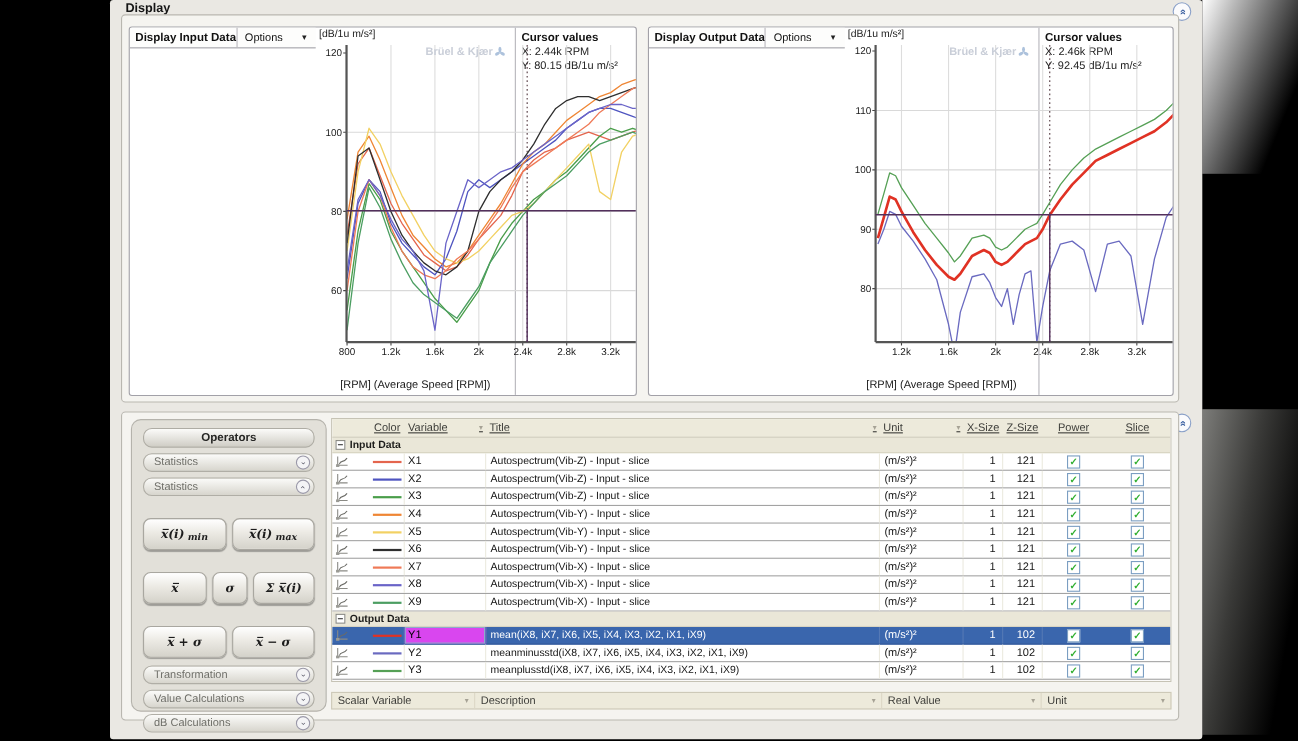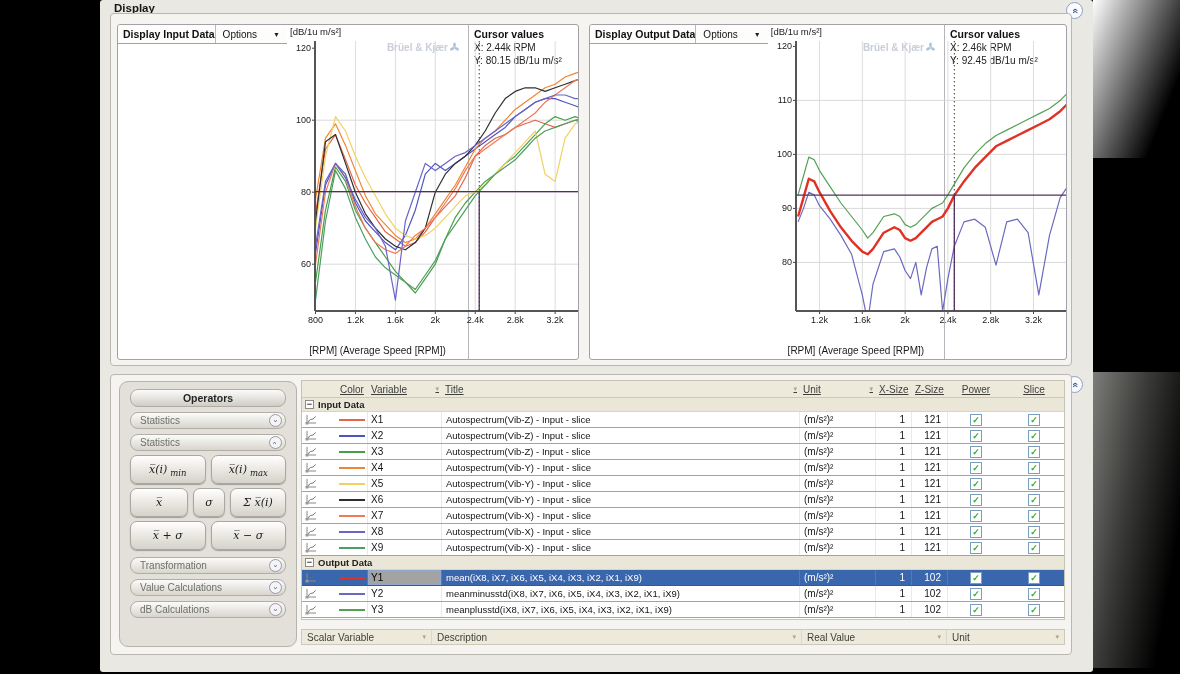--- a/index.html
+++ b/index.html
@@ -44,21 +44,21 @@
   .sidebar{position:absolute;left:8px;top:6px;width:178px;height:266px;background:#e2e0d9;border:1px solid #b5b3ac;
     border-radius:9px;padding:7px 10px;box-sizing:border-box;}
   .op-header{height:16px;background:linear-gradient(#fbfbf9,#cfcdc5);border:1px solid #aeaca4;border-radius:8px;
     display:flex;align-items:center;justify-content:center;font-size:10.5px;font-weight:bold;color:#262624;}
   .op-section{height:15px;margin-top:5px;background:linear-gradient(#fbfbf9,#d7d5cd);border:1px solid #b0aea6;border-radius:8px;
     display:flex;align-items:center;justify-content:space-between;font-size:10px;color:#6f6f69;padding:0 3px 0 9px;cursor:pointer;}
   .chev-circle{width:11px;height:11px;border:1px solid #9a98a8;border-radius:50%;background:#f4f4f6;color:#445;
     display:flex;align-items:center;justify-content:center;flex:0 0 auto;}
   .chev-circle span{display:inline-block;font-size:8px;line-height:8px;transform:rotate(90deg);}
   .chev-circle.up span{transform:rotate(-90deg);}
-  .btn-row{display:flex;gap:5px;margin-top:4px;}
+  .btn-row{display:flex;gap:5px;margin-top:20px;font-weight:bold;}
   .op-btn{flex:1;height:27px;background:linear-gradient(#ffffff,#eceae4 45%,#d4d2ca);border:1px solid #a9a7a0;border-radius:7px;
     box-shadow:0 1px 1px rgba(0,0,0,.3);display:flex;align-items:center;justify-content:center;
     font-family:"DejaVu Serif",serif;font-style:italic;font-size:11px;color:#1c1c1c;gap:3px;cursor:pointer;}
   .op-btn .sub{font-size:8.5px;margin-top:6px;}
   .w-56{flex:0 0 56px;}
   .w-30{flex:0 0 30px;}
   .mt7{margin-top:7px;}
 
   
   .table-region{position:absolute;left:190px;top:5px;width:764px;height:240px;background:#fff;
@@ -79,21 +79,21 @@
   .color-line{display:inline-block;width:26px;height:2px;}
   .var-cell{padding-left:3px;}
   .title-cell{padding-left:4px;font-size:9.5px;}
   .unit-cell{padding-left:4px;}
   .num{justify-content:flex-end;padding-right:6px;}
   .cb-cell{justify-content:center;border-right:none;}
   .cb{width:10px;height:10px;border:1px solid #7b9ec2;background:#fff;color:#2fae2f;font-size:9px;font-weight:bold;
     line-height:10px;text-align:center;box-sizing:content-box;cursor:pointer;}
   .tbl-row.sel{background:#3a66ad;color:#fff;border-bottom-color:#33599a;}
   .tbl-row.sel .cell{border-right-color:#5579b5;}
-  .tbl-row.sel .var-cell{background:#a3a3a3;color:#000;box-shadow:inset 0 0 0 1px #8fa8cc;}
+  .tbl-row.sel .var-cell{background:#d946ef;color:#000;box-shadow:inset 0 0 0 1px #8fa8cc;}
   .scalar-bar{position:absolute;left:190px;bottom:9px;width:764px;height:16px;background:#edeadb;border:1px solid #cdc9b8;
     box-sizing:border-box;display:grid;grid-template-columns:130px 370px 145px 117px;font-size:10px;color:#3e3e3a;align-items:center;}
   .sc-cell{display:flex;align-items:center;justify-content:space-between;padding:0 5px;height:100%;border-right:1px solid #dcd8c6;box-sizing:border-box;cursor:pointer;}
 </style>
 </head>
 <body>
 
 <div class="stage">
   <div class="wedge-top"></div>
   <div class="wedge-bottom"></div>

